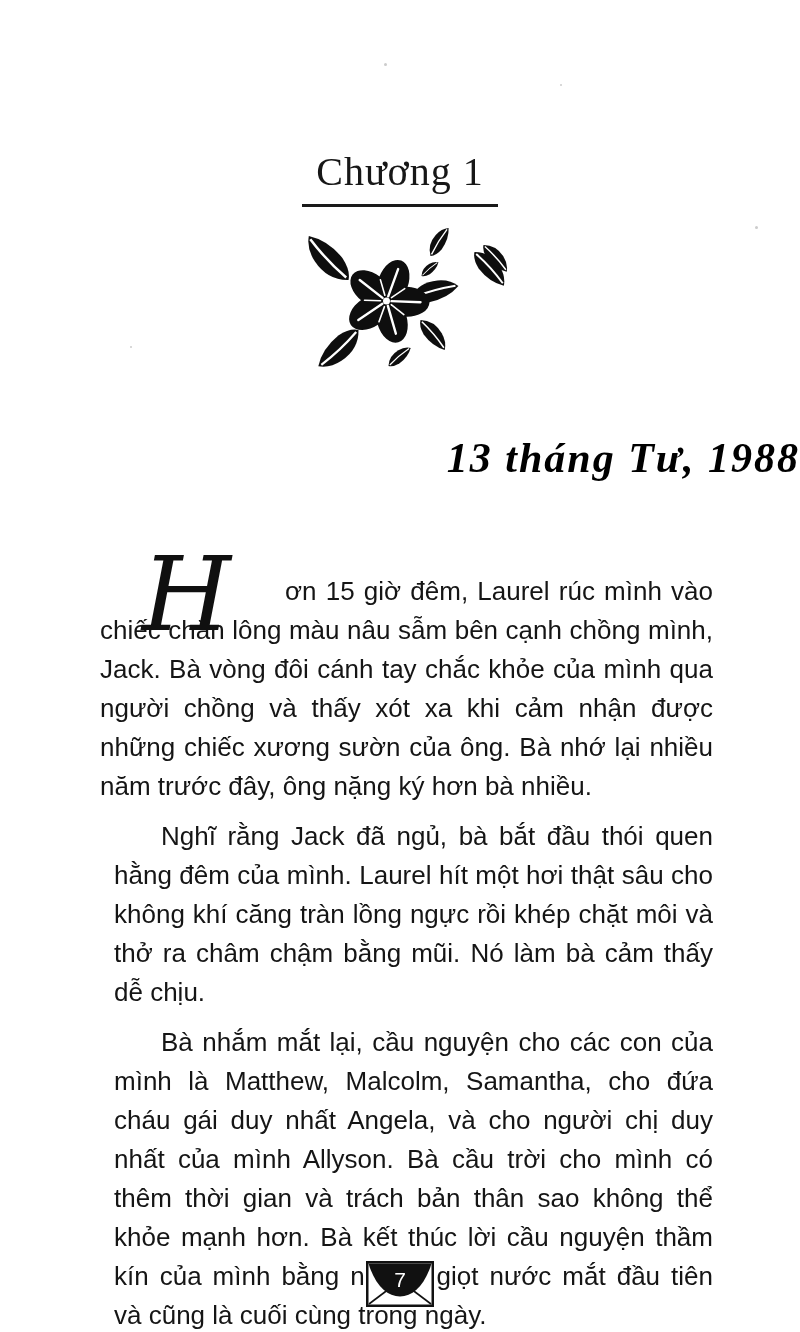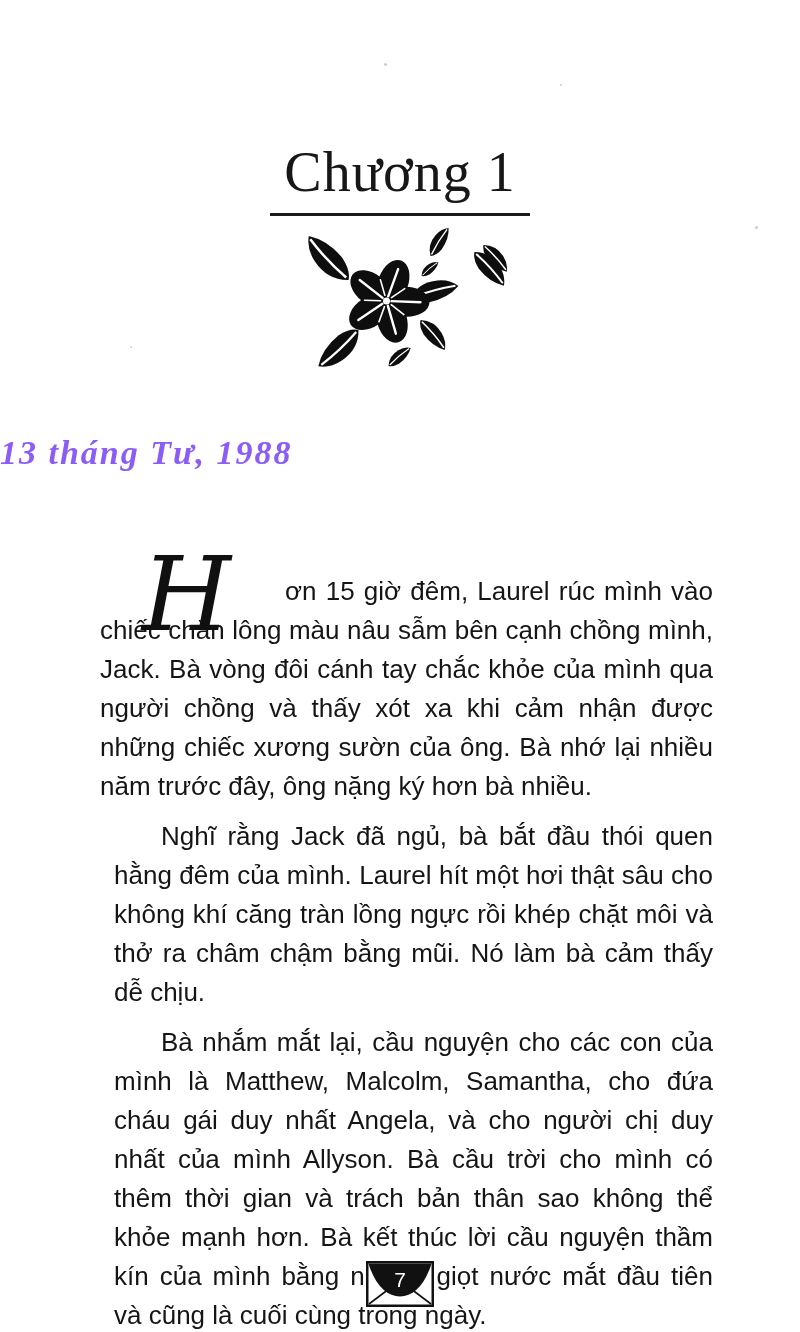--- a/index.html
+++ b/index.html
@@ -2,30 +2,30 @@
 <html><head>
 <meta charset="utf-8">
 <style>
   html,body { margin:0; padding:0; background:#e8e8e8; }
   #page {
     position:relative; width:800px; height:1332px; margin:0 auto;
     background:#ffffff; overflow:hidden;
     font-family:"Liberation Sans", sans-serif; color:#141414;
   }
   .chapter-title {
-    position:absolute; top:140px; left:0; width:100%; text-align:center;
-    font-family:"Liberation Serif", serif; font-size:56px; letter-spacing:1px;
+    position:absolute; top:148px; left:0; width:100%; text-align:center;
+    font-family:"Liberation Serif", serif; font-size:40px; letter-spacing:1px;
     color:#171717;
   }
   .title-underline { display:inline-block; padding:0 14px 9px; border-bottom:3px solid #1a1a1a; }
   .ornament { position:absolute; left:298px; top:224px; width:246px; height:150px; }
   .date-line {
-    position:absolute; top:434px; left:0; width:100%; text-align:left;
+    position:absolute; top:434px; left:0; width:100%; text-align:right;
     font-family:"Liberation Serif", serif; font-style:italic; font-weight:600;
-    font-size:34px; letter-spacing:2px; color:#8b5cf6;
+    font-size:42px; letter-spacing:2px; color:#000000;
   }
   .body-text {
     position:absolute; left:100px; top:572px; width:613px;
     font-size:26px; line-height:39px; text-align:justify; color:#151515;
   }
   .para { margin:0 0 11px; position:relative; }
   .para.first { text-indent:185px; }
   .para.indent { text-indent:47px;margin-left:14px; }
   .dropcap {
     position:absolute; left:42px; top:-28px; text-indent:0;

